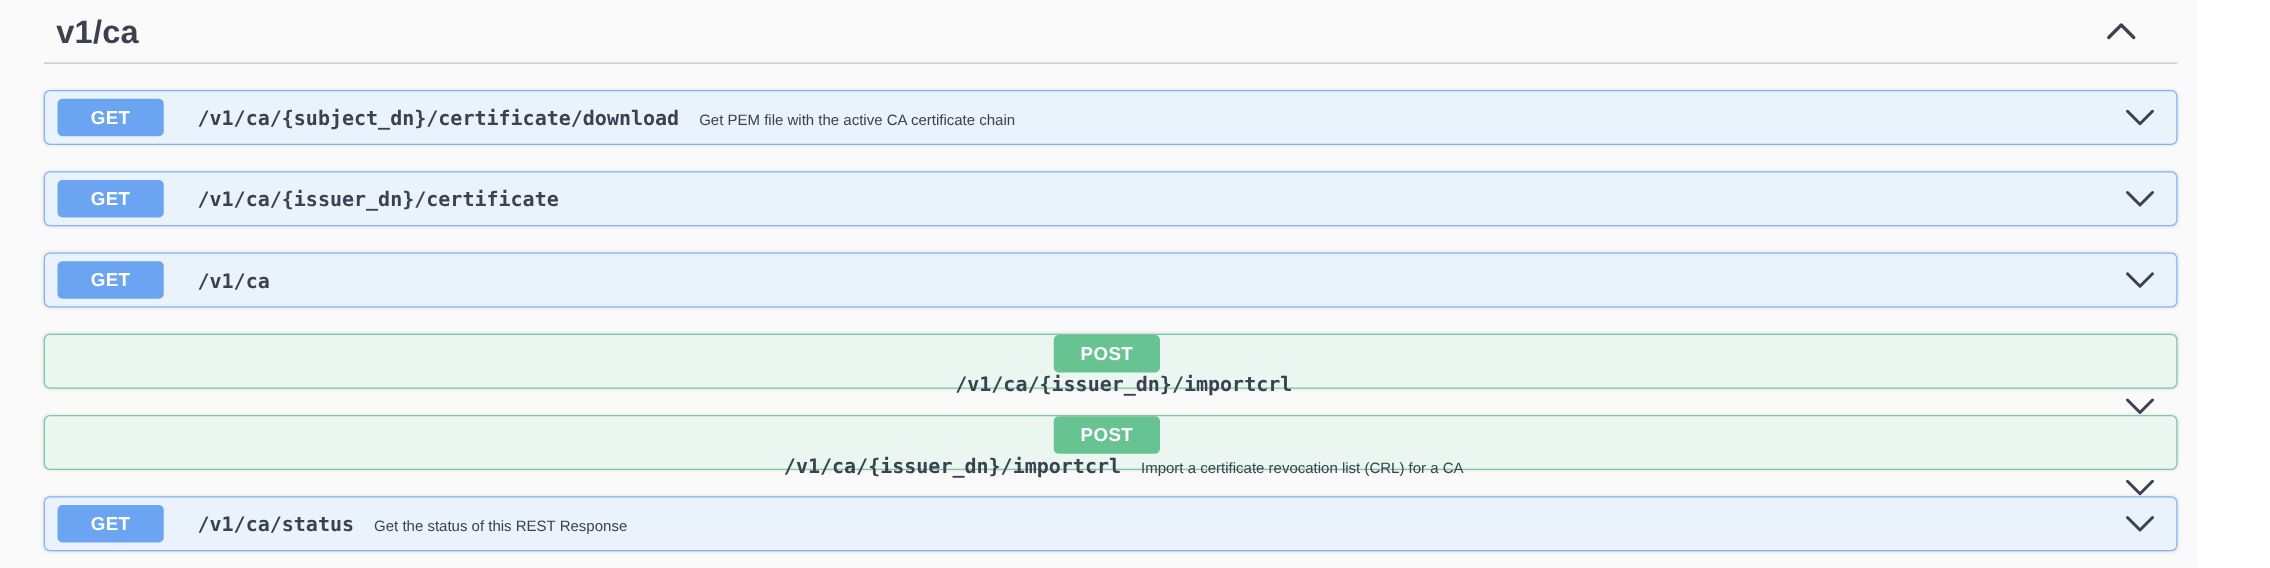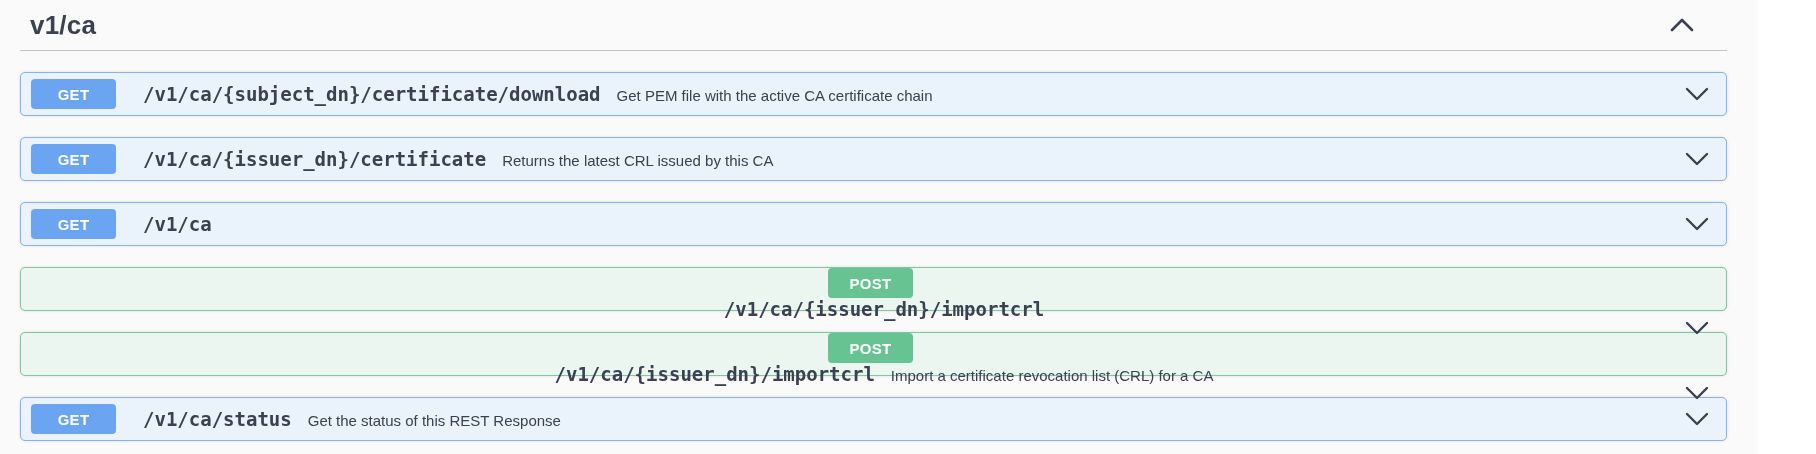--- a/index.html
+++ b/index.html
@@ -16,20 +16,21 @@
   html,body{width:1816px;height:454px;overflow:hidden;}
   body{
     background:#ffffff;
     font-family:"Liberation Sans", sans-serif;
     color:var(--text-dark);
   }
   .content{
     width:1758px;
     height:454px;
     background:var(--page-bg);
+    padding-left:15px;
   }
   .section-header{
     margin-left:20px;
     width:1707px;
     height:51px;
     border-bottom:1px solid rgba(59,65,81,.3);
     display:flex;
     align-items:center;
     justify-content:space-between;
     padding:0 28px 0 10px;
@@ -87,26 +88,26 @@
   .opblock.post .method-badge{background:var(--post-badge);}
   .summary{
     display:flex;
     align-items:baseline;
     margin-left:27px;
     min-width:0;
     white-space:nowrap;
   }
   .path{
     font-family:"DejaVu Sans Mono", monospace;
-    font-size:19px;
+    font-size:16px;
     font-weight:bold;
     color:var(--text-dark);
   }
   .desc{
-    font-size:15px;
+    font-size:12px;
     color:var(--text-dark);
     margin-left:16px;
   }
   .chev{
     margin-left:auto;
     display:flex;
     align-items:center;
     flex:0 0 auto;
   }
   svg.chevron{display:block;}
@@ -135,21 +136,20 @@
       <svg class="chevron" width="26" height="16" viewBox="0 0 26 16">
         <path d="M3 3 L13 13 L23 3" fill="none" stroke="#3b4151" stroke-width="2.4" stroke-linecap="round" stroke-linejoin="round"></path>
       </svg>
     </span>
   </div>
 
   <div class="opblock get">
     <span class="method-badge">GET</span>
     <span class="summary">
       <span class="path">/v1/ca/{issuer_dn}/certificate</span>
-      <span class="desc">Returns the latest CRL issued by this CA</span>
     </span>
     <span class="chev">
       <svg class="chevron" width="26" height="16" viewBox="0 0 26 16">
         <path d="M3 3 L13 13 L23 3" fill="none" stroke="#3b4151" stroke-width="2.4" stroke-linecap="round" stroke-linejoin="round"></path>
       </svg>
     </span>
   </div>
 
   <div class="opblock get">
     <span class="method-badge">GET</span>

